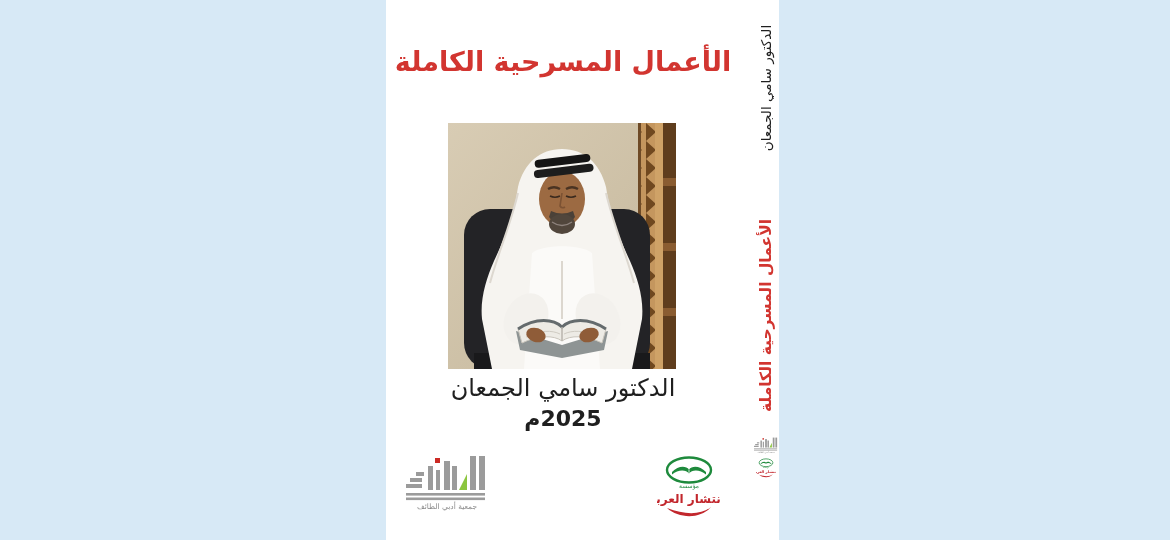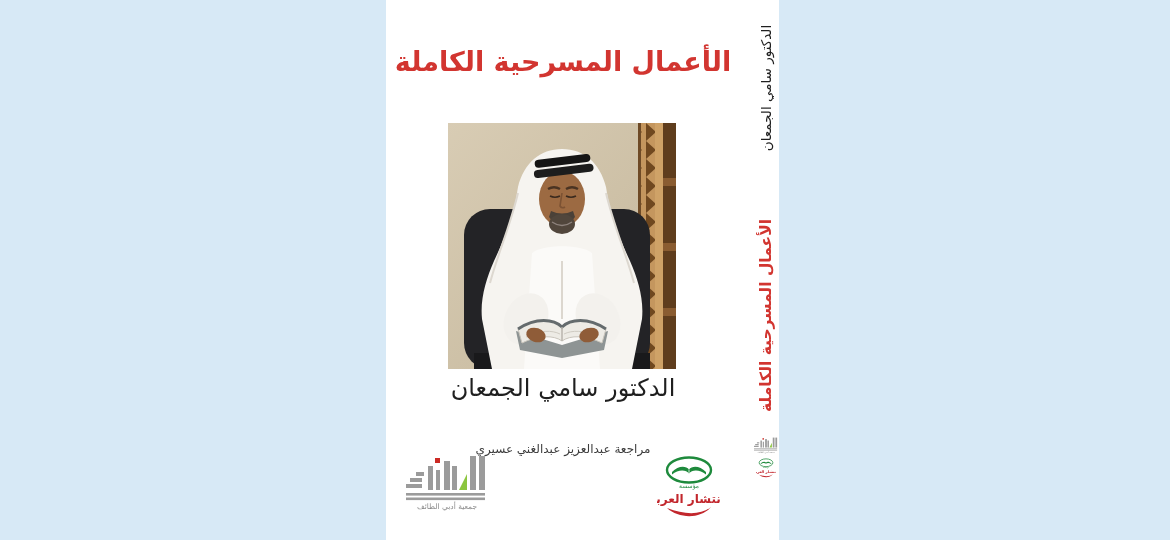--- a/index.html
+++ b/index.html
@@ -170,21 +170,21 @@
             <path d="M78,214 C92,207 104,207 112,211" stroke="#cfcbc2" stroke-width="1" fill="none"></path>
             <path d="M150,214 C136,207 124,207 116,211" stroke="#cfcbc2" stroke-width="1" fill="none"></path>
           </g>
           <ellipse cx="88" cy="212" rx="10" ry="7" fill="#8f5c38" transform="rotate(18 88 212)"></ellipse>
           <ellipse cx="141" cy="212" rx="10" ry="7" fill="#8f5c38" transform="rotate(-18 141 212)"></ellipse>
         </g>
       </svg>
     </div>
 
     <div class="author-name">الدكتور سامي الجمعان</div>
-    <div class="review">مراجعة عبدالعزيز عبدالغني عسيري</div>
+    <div class="year">2025م</div>
 
     <svg class="logo-taif" viewBox="0 0 86 58">
         <use href="#taifLogo"></use>
       </svg>
     <svg class="logo-arab" viewBox="0 0 64 70">
         <use href="#arabLogo"></use>
       </svg>
 
     <div class="spine">
       <div class="vtext spine-author">الدكتور سامي الجمعان</div>

